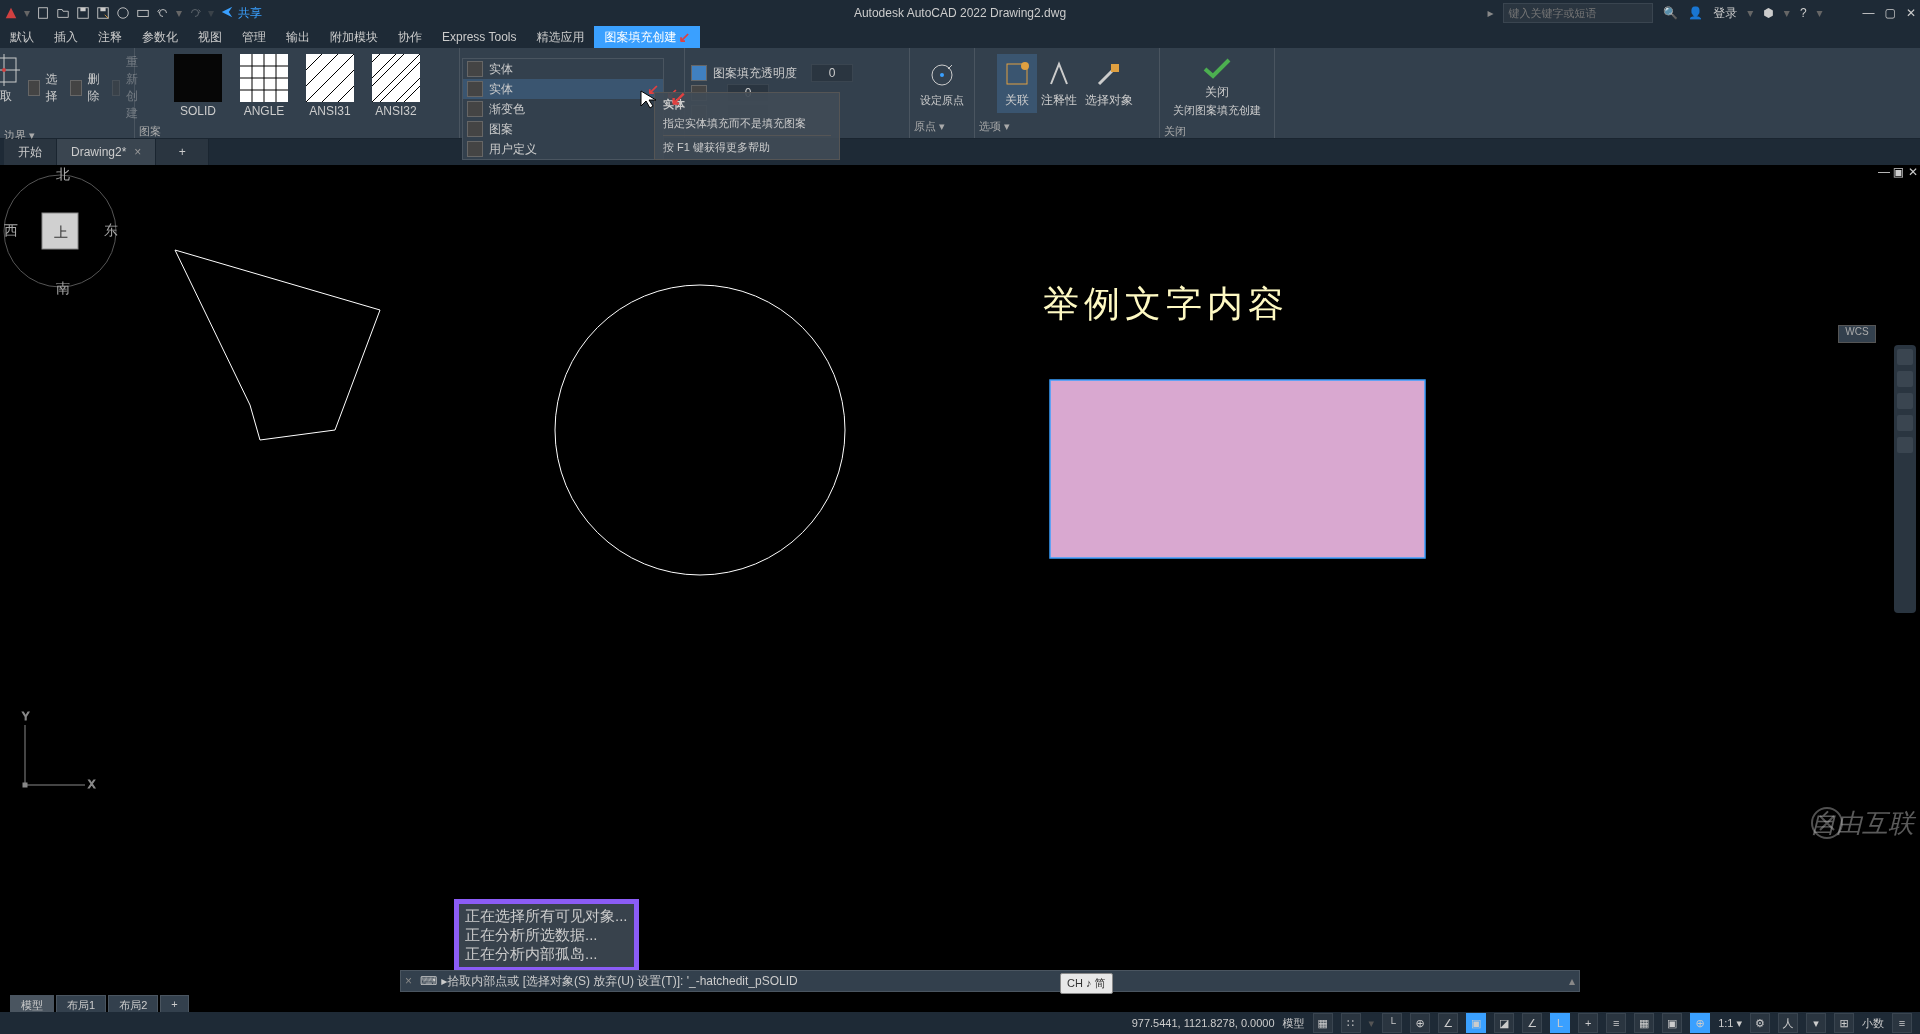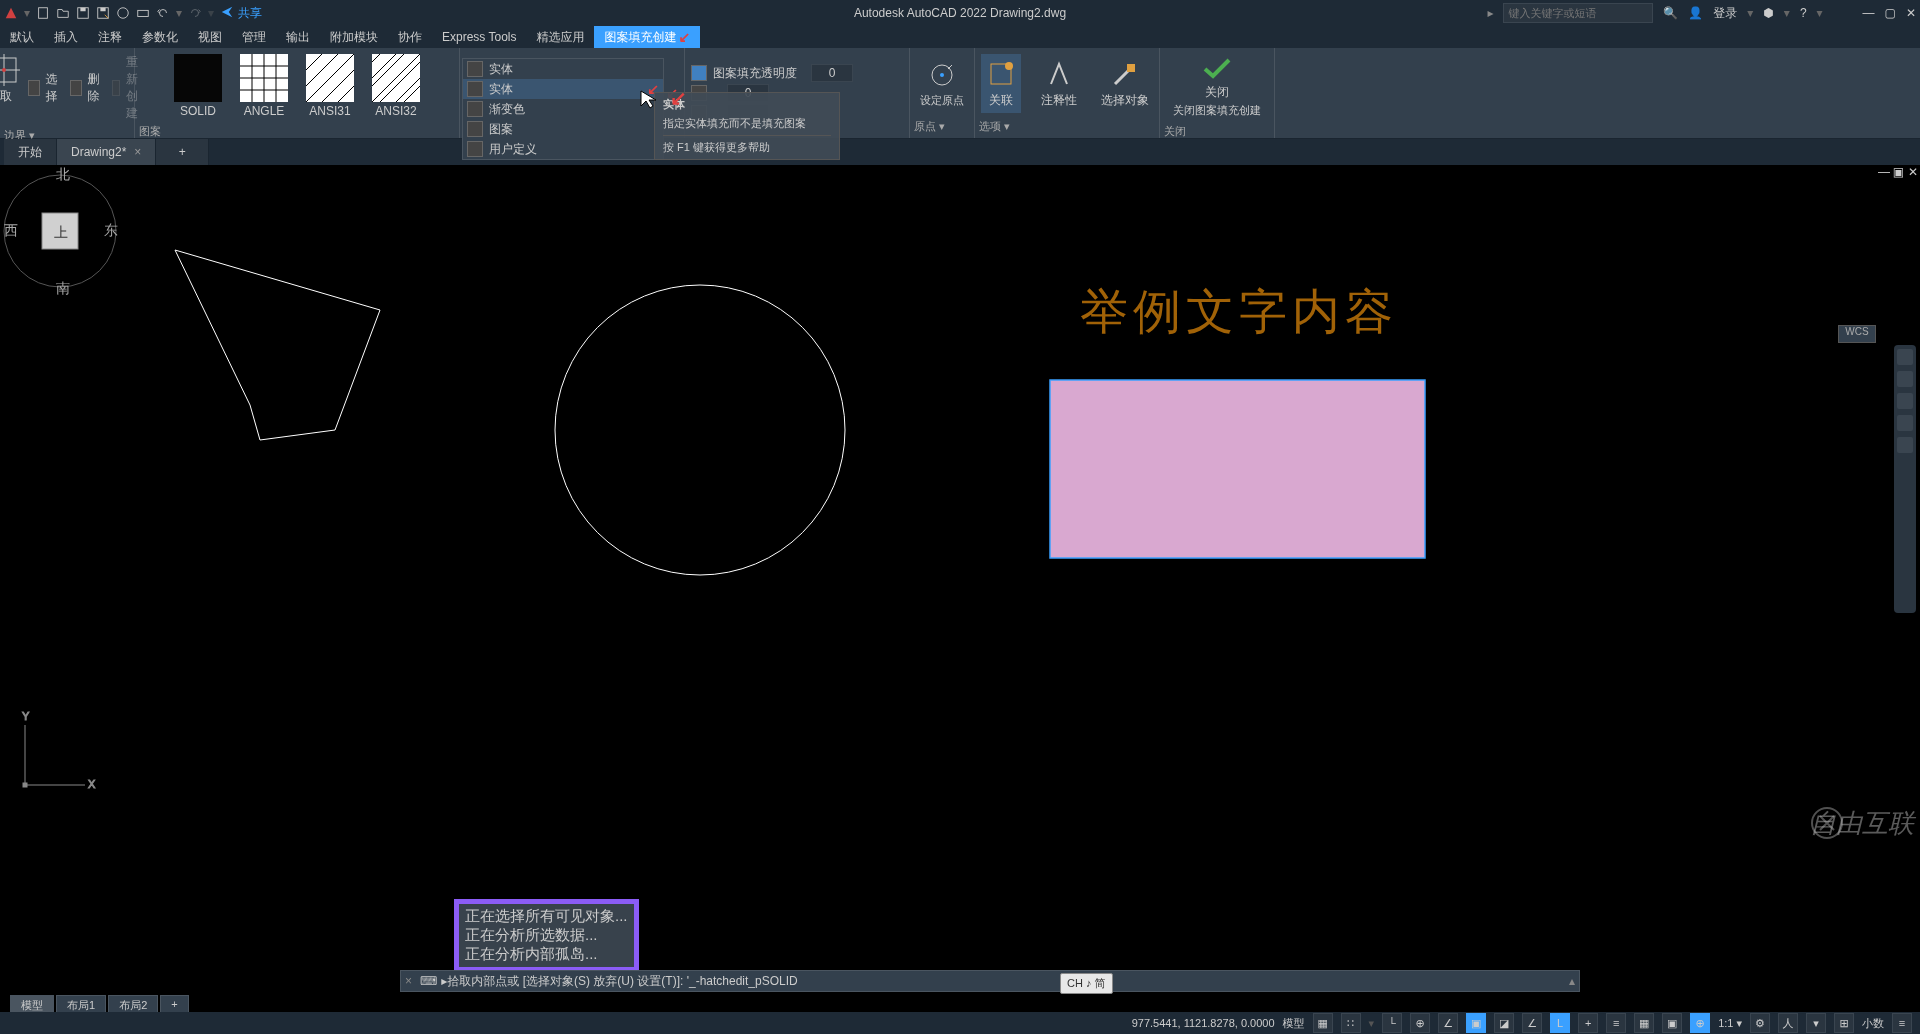--- a/index.html
+++ b/index.html
@@ -38,21 +38,21 @@
 
 #canvas{position:relative;width:100%;height:724px;background:#000}
 #canvas svg{position:absolute;top:0;left:0}
 #viewcube{position:absolute;right:16px;top:20px;width:120px;height:132px}
 #wcs{position:absolute;right:44px;top:160px;width:36px;height:16px;background:#33404d;border:1px solid #555;color:#aaa;font-size:10px;text-align:center;border-radius:0}
 #navbar{position:absolute;right:4px;top:180px;width:22px;height:260px;background:#2a3540;border-radius:4px;display:flex;flex-direction:column;gap:6px;padding:4px 0;align-items:center}
 #navbar .nb{width:16px;height:16px;background:#3a4550;border-radius:2px}
 #ctrl-min{position:absolute;right:30px;top:0;color:#ccc}
 #ctrl-max{position:absolute;right:16px;top:0;color:#ccc}
 #ctrl-cls{position:absolute;right:2px;top:0;color:#ccc}
-#sampletext{position:absolute;left:1080px;top:115px;color:#a16207;font-size:48px;font-family:"SimSun",serif;letter-spacing:5px}
+#sampletext{position:absolute;left:1043px;top:115px;color:#fef9c3;font-size:36px;font-family:"SimSun",serif;letter-spacing:5px}
 #watermark{position:absolute;right:6px;bottom:48px;font-size:26px;color:rgba(200,200,200,.45);font-style:italic;display:flex;align-items:center;gap:4px}
 
 #cmdhist{position:absolute;left:454px;bottom:62px;background:rgba(64,75,86,.88);color:#ccc;font-size:15px;padding:3px 6px;border:5px solid #8b5cf6}
 #cmdline{position:absolute;left:400px;bottom:42px;right:340px;height:20px;background:#33404d;border:1px solid #4a5560;display:flex;align-items:center;padding:0 4px;color:#ccc;font-size:12px;gap:4px}
 #cmdline .x{color:#888;margin-right:4px}
 #ime{position:absolute;left:1060px;bottom:40px;background:#e8e8e8;color:#333;border:1px solid #888;padding:2px 6px;font-size:11px;border-radius:2px}
 
 #layouttabs{position:absolute;left:10px;bottom:18px;display:flex;gap:2px}
 .ltab{background:#33404d;border:1px solid #4a5560;padding:2px 10px;color:#ccc;font-size:11px}
 .ltab.active{background:#4a5560}
@@ -261,21 +261,21 @@
             <circle cx="16" cy="16" r="2" fill="#3aa0ff"></circle>
             <path d="M26 6l-4 4" stroke="#ccc"></path>
           </svg>
         <span style="font-size:11px;text-align:right">设定原点</span>
       </div>
     </div>
     <div class="panel-label">原点 ▾</div>
   </div>
 
   <div class="panel" style="width:180px">
-    <div class="panel-body" style="gap:16px">
+    <div class="panel-body" style="gap:0">
       <div class="bigbtn" style="background:#3a5570">
         <svg class="ico-lg" viewBox="0 0 32 32">
             <rect x="6" y="6" width="20" height="20" fill="none" stroke="#e0a040"></rect>
             <circle cx="24" cy="8" r="4" fill="#e0a040"></circle>
           </svg>
         <span>关联</span>
       </div>
       <div class="bigbtn">
         <svg class="ico-lg" viewBox="0 0 32 32">
             <path d="M8 26 L16 6 L24 26" fill="none" stroke="#ccc" stroke-width="2"></path>

